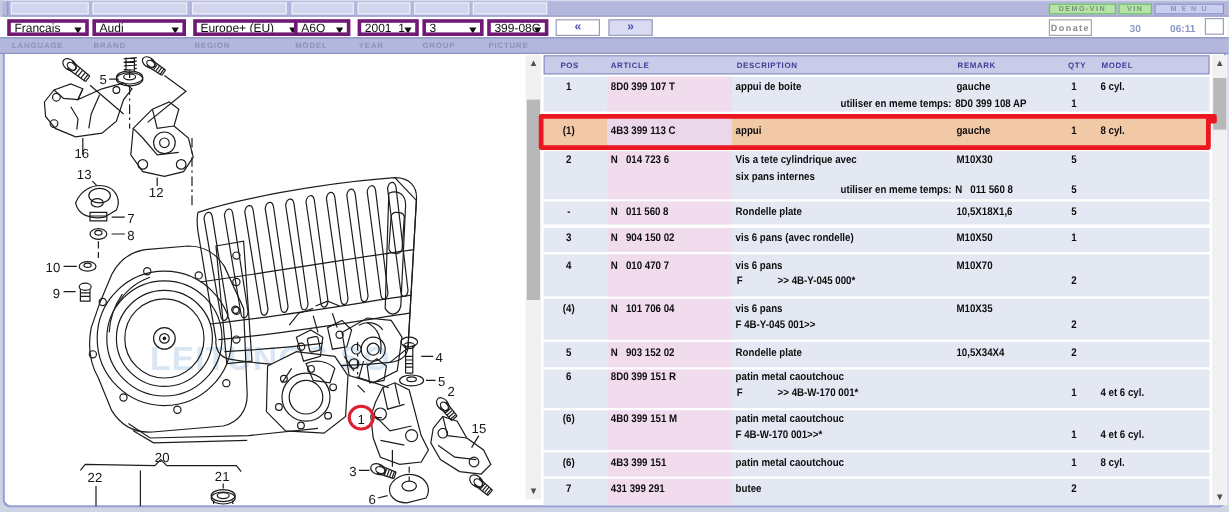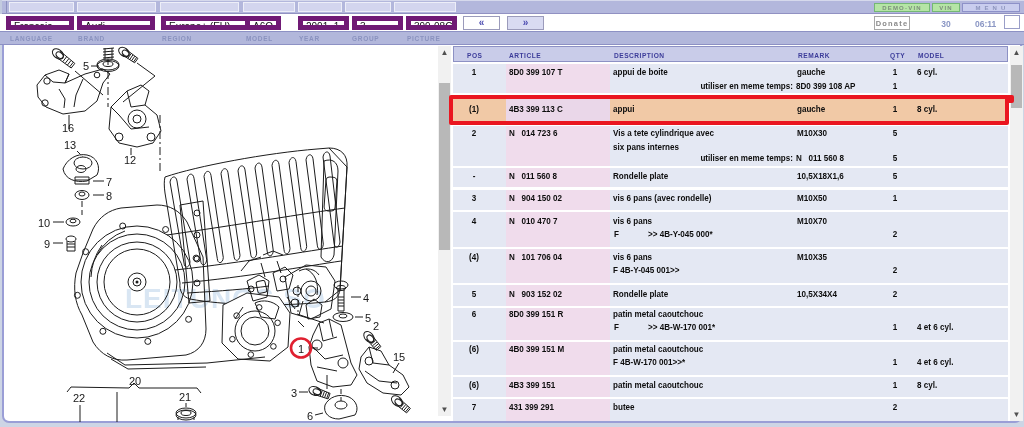--- a/index.html
+++ b/index.html
@@ -9,21 +9,21 @@
 
 
 #topbar { left:0; top:0; width:1024px; height:14px; background:#b3b7dc; border-top:1px solid #d6d9ec; border-bottom:1px solid #9191c2; }
 .tbox { position:absolute; top:2px; height:10px; background:#d3d5ee; border:1px solid #edeef8; }
 .gbtn { position:absolute; top:3px; height:9px; font-size:6px; font-weight:bold; letter-spacing:1.2px; text-align:center; line-height:8px; }
 .green { background:#b5e5a5; border:1px solid #74b874; color:#7c8e7c; }
 .mauve { background:#c9cdee; border:1px solid #8d91c8; color:#8d95bd; }
 
 
 #selrow { left:0; top:14px; width:1024px; height:17px; background:#ffffff; }
-.sel { position:absolute; top:16px; height:14px; background:#ffffff; border:5px solid #701a75; font-size:10px; color:#101010; line-height:12px; padding-left:3px; white-space:nowrap; overflow:hidden; }
+.sel { position:absolute; top:16px; height:14px; background:#ffffff; border:3px solid #701a75; font-size:10px; color:#101010; line-height:12px; padding-left:3px; white-space:nowrap; overflow:hidden; }
 .sel .ar { position:absolute; right:3px; top:4px; width:0; height:0; border-left:3.5px solid transparent; border-right:3.5px solid transparent; border-top:5px solid #111; }
 .nav { position:absolute; top:16px; height:14px; text-align:center; font-size:10px; font-weight:bold; color:#4b4bb0; line-height:12px; border:1px solid #9b9bbb; }
 
 
 #lblbar { left:0; top:31px; width:1024px; height:14px; background:#b2b7db; border-top:1px solid #8d91c4; border-bottom:1px solid #8d91c4; }
 .lbl { position:absolute; top:35px; font-size:6.5px; font-weight:bold; letter-spacing:0.7px; color:#8a92bf; }
 
 
 #main { left:2px; top:45px; width:1020px; height:378px; background:#ffffff; border:2px solid #9a9ed6; border-top:none; border-radius:0 0 7px 7px; }
 
@@ -63,21 +63,21 @@
 <div class="tbox" style="left:298px; width:44px;"></div>
 <div class="tbox" style="left:345px; width:46px;"></div>
 <div class="tbox" style="left:394px; width:62px;"></div>
 <div class="gbtn green" style="left:874px; width:56px;">DEMO-VIN</div>
 <div class="gbtn green" style="left:932px; width:28px;">VIN</div>
 <div class="gbtn mauve" style="left:962px; width:58px;">M E N U</div>
 
 <div class="sel" style="left:6px; width:68px;">Français<span class="ar"></span></div>
 <div class="sel" style="left:77px; width:78px;">Audi<span class="ar"></span></div>
 <div class="sel" style="left:161px; width:92px;">Europe+ (EU)<span class="ar"></span></div>
-<div class="sel" style="left:245px; width:36px;">A6Q<span class="ar"></span></div>
+<div class="sel" style="left:245px; width:47px;">A6Q<span class="ar"></span></div>
 <div class="sel" style="left:298px; width:51px;">2001&nbsp; 1<span class="ar"></span></div>
 <div class="sel" style="left:352px; width:51px;">3<span class="ar"></span></div>
 <div class="sel" style="left:406px; width:51px;">399-08C<span class="ar"></span></div>
 <div class="nav" style="left:463px; width:37px; background:#ffffff;">«</div>
 <div class="nav" style="left:507px; width:37px; background:#d9dbf2;">»</div>
 <div class="nav" style="left:874px; width:36px; background:#ffffff; border-color:#a8a8a8; color:#8a8a8a; font-size:7.5px; letter-spacing:1.2px; line-height:13px;">Donate</div>
 <div class="abs" style="left:938px; top:19px; width:16px; text-align:center; font-size:8.5px; color:#8a96c4; font-weight:bold;">30</div>
 <div class="abs" style="left:975px; top:19px; width:24px; font-size:8.5px; color:#8a96c4; font-weight:bold;">06:11</div>
 <div class="abs" style="left:1004px; top:15px; width:16px; height:14px; background:#fff; border:1px solid #9a9ec8;"></div>
 

